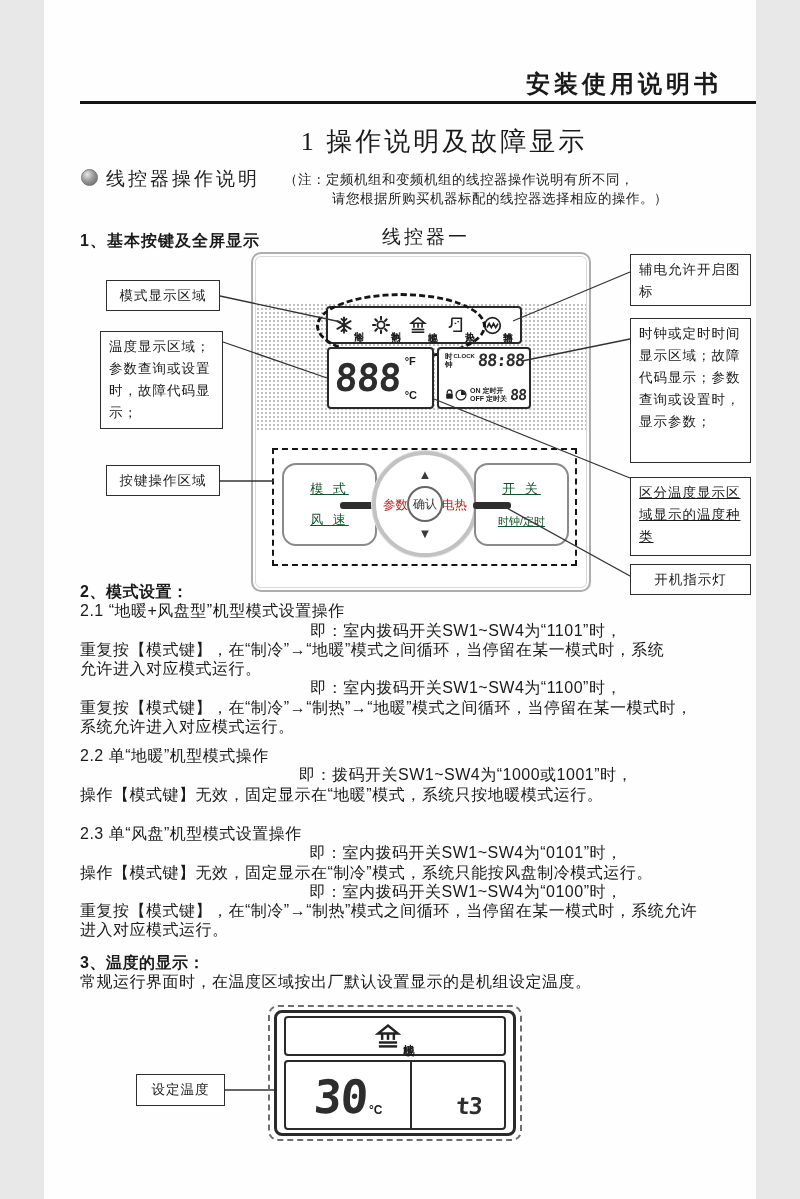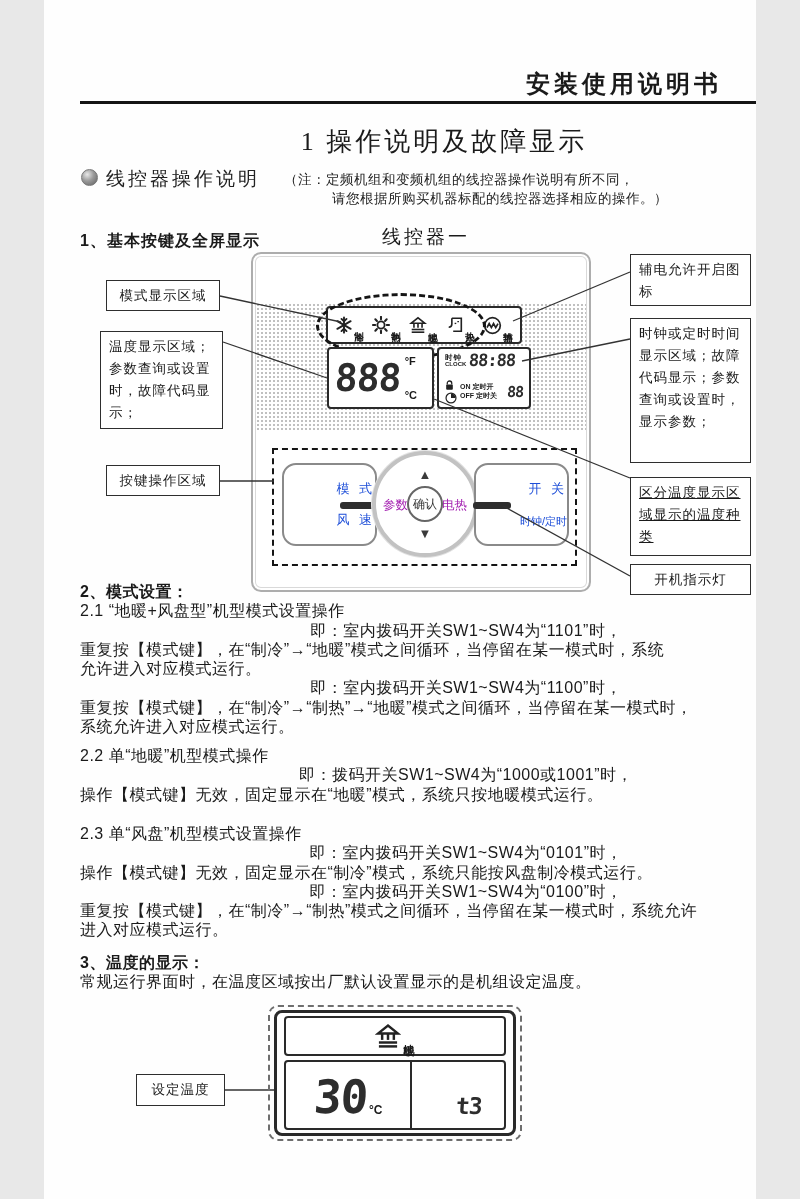--- a/index.html
+++ b/index.html
@@ -20,32 +20,32 @@
   .lcd-box { background:#fff; border:2px solid #2a2a2a; border-radius:4px; }
   .mode-box { display:flex; align-items:center; justify-content:space-between; padding:2px 7px; }
   .mode { display:flex; align-items:center; gap:1px; }
   .vlabel { writing-mode:vertical-rl; text-orientation:upright; font-size:9.5px; line-height:10px; font-weight:bold; letter-spacing:1px; }
   .dash-ellipse { border:3px dashed #151515; border-radius:50%; }
   .seg { font-family:"DejaVu Sans Mono","Liberation Mono",monospace; font-weight:bold; color:#2d2d2d; transform:skewX(-4deg); letter-spacing:-1px; line-height:1; }
   .temp-box { display:flex; align-items:center; padding:4px 6px; gap:4px; }
   .unit-col { display:flex; flex-direction:column; justify-content:space-between; height:46px; font-size:11px; font-weight:bold; }
   .clock-box { padding:3px 6px; display:flex; flex-direction:column; justify-content:space-between; }
   .crow { display:flex; align-items:center; gap:3px; }
-  .tiny-stack { display:flex; flex-direction:column; line-height:1; }
+  .tiny-stack { display:flex; flex-direction:row; line-height:1; }
   .tiny-stack b { font-size:7.5px; letter-spacing:1px; }
   .tiny-stack i { font-size:6px; font-style:normal; font-weight:bold; }
   .onoff { display:flex; flex-direction:column; line-height:1.25; font-size:7px; font-weight:bold; white-space:nowrap; }
   .key-area { border:2.5px dashed #151515; }
   .side-btn { border:2px solid #8a8a8a; border-radius:14px; background:#fff; }
-  .btn-lab { position:absolute; width:100%; text-align:right; font-size:13px; letter-spacing:3px; color:#1d4ed8; }
+  .btn-lab { position:absolute; width:100%; text-align:center; font-size:13px; letter-spacing:3px; color:#14532d;text-decoration:underline; }
   .btn-lab.small { font-size:11px; letter-spacing:0; }
   .led-bar { height:7px; background:#2e2e2e; border-radius:3px; }
   .big-circle { border-radius:50%; border:4px solid #c2c2c2; box-shadow:0 0 0 1px #e2e2e2; background:#fff; }
   .inner-circle { border-radius:50%; border:2px solid #666; width:36px; height:36px; display:flex; align-items:center; justify-content:center; font-size:12px; color:#333; }
-  .circ-lab { font-size:12.5px; color:#a21caf; }
+  .circ-lab { font-size:12.5px; color:#b91c1c; }
   .tri { font-size:13px; color:#3a3a3a; }
   
   .co-box { border:1.5px solid #2e2e2e; background:#fff; font-size:13.5px; line-height:22px; padding:4px 8px; letter-spacing:1px; }
   .co-box.center { display:flex; align-items:center; justify-content:center; text-align:center; }
   
   .textblock { width:740px; }
   .tline { font-size:16px; line-height:19.3px; letter-spacing:0.5px; white-space:nowrap; }
   .tline.bold { font-weight:bold; }
   .tline.indent { padding-left:32px;text-align:center; }
   

